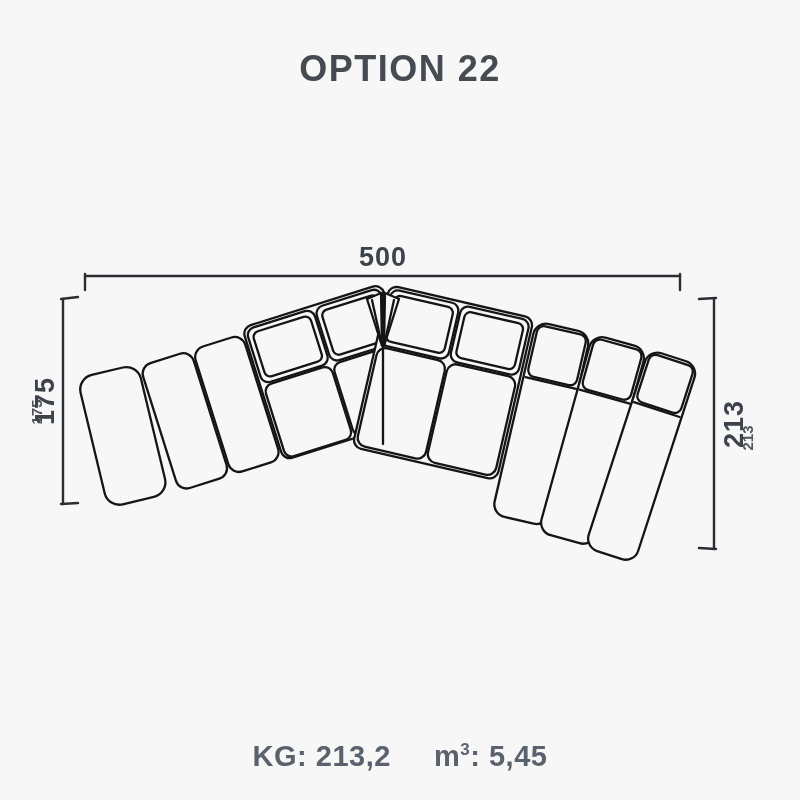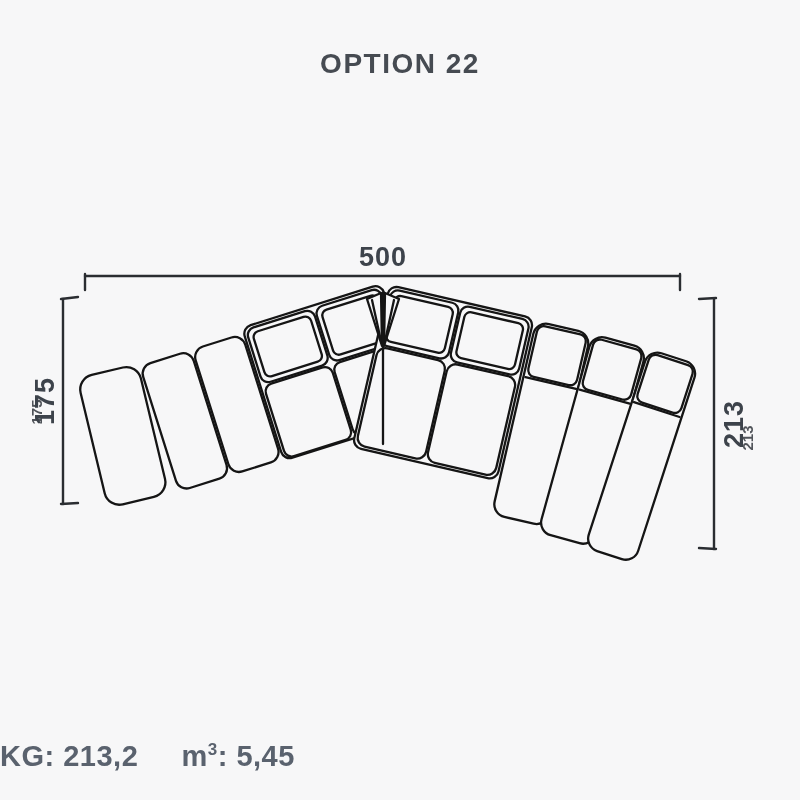--- a/index.html
+++ b/index.html
@@ -6,37 +6,38 @@
   .page {
     position:relative;
     width:800px; height:800px;
     background:#f7f7f8;
     font-family:"Liberation Sans", sans-serif;
     overflow:hidden;
   }
   .title {
     position:absolute; top:48px; left:0; width:100%;
     text-align:center;
-    font-size:28px; font-weight:700;
+    font-size:36px; font-weight:700;
     letter-spacing:1.5px;
     color:#464b52;
   }
   .diagram-svg { position:absolute; top:0; left:0; }
   .dim-label {
     font-family:"Liberation Sans", sans-serif;
     font-size:27px; font-weight:700;
     fill:#3d434b; letter-spacing:1px;
   }
   .dim-ghost {
     font-family:"Liberation Sans", sans-serif;
     font-size:15px; font-weight:700;
     fill:#33383f; opacity:0.85;
   }
   .specs {
     position:absolute; top:740px; left:0; width:100%;
+    text-align:center;
     font-size:29px; font-weight:600;
     color:#5a626e; letter-spacing:0.5px;
   }
   .specs .gap { display:inline-block; width:26px; }
   .specs sup { font-size:17px; }
 </style>
 </head>
 <body>
 
 <div class="page">

